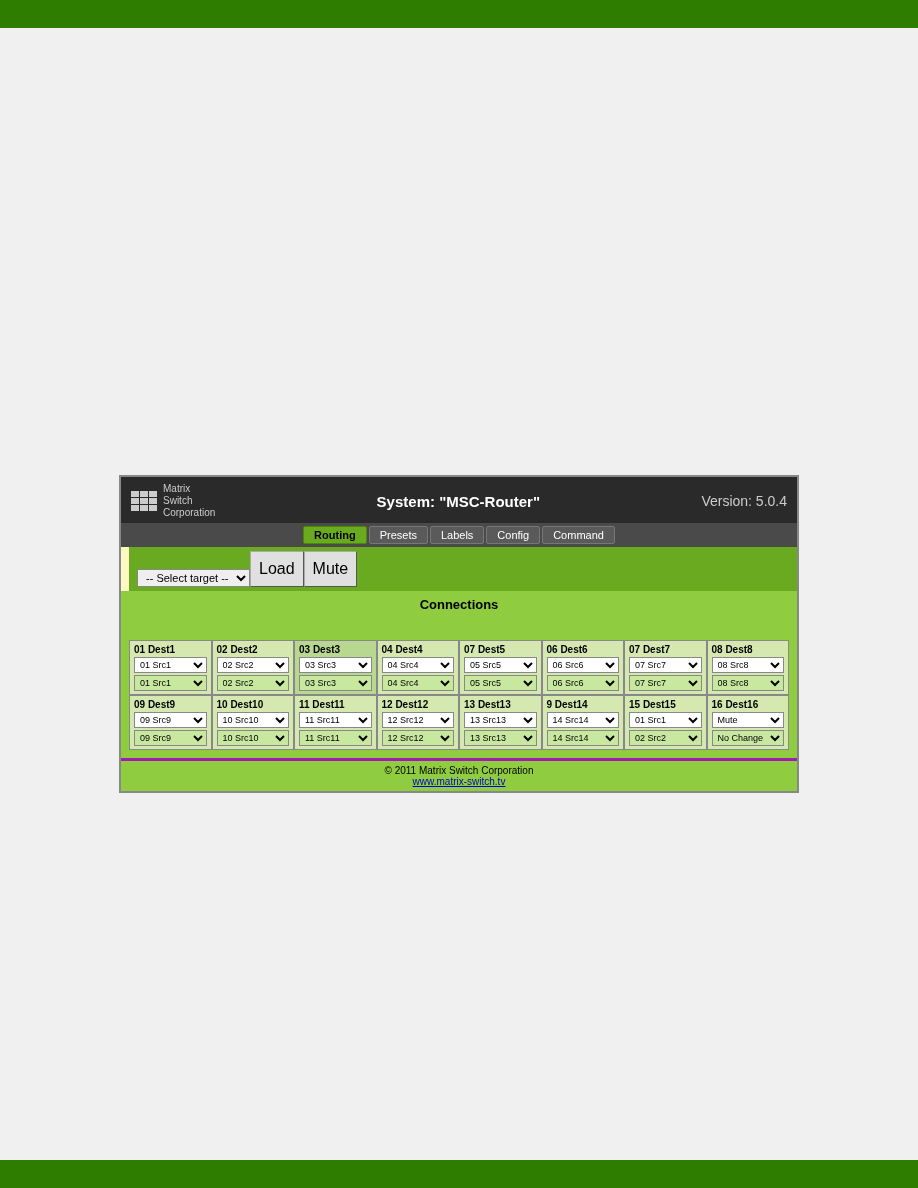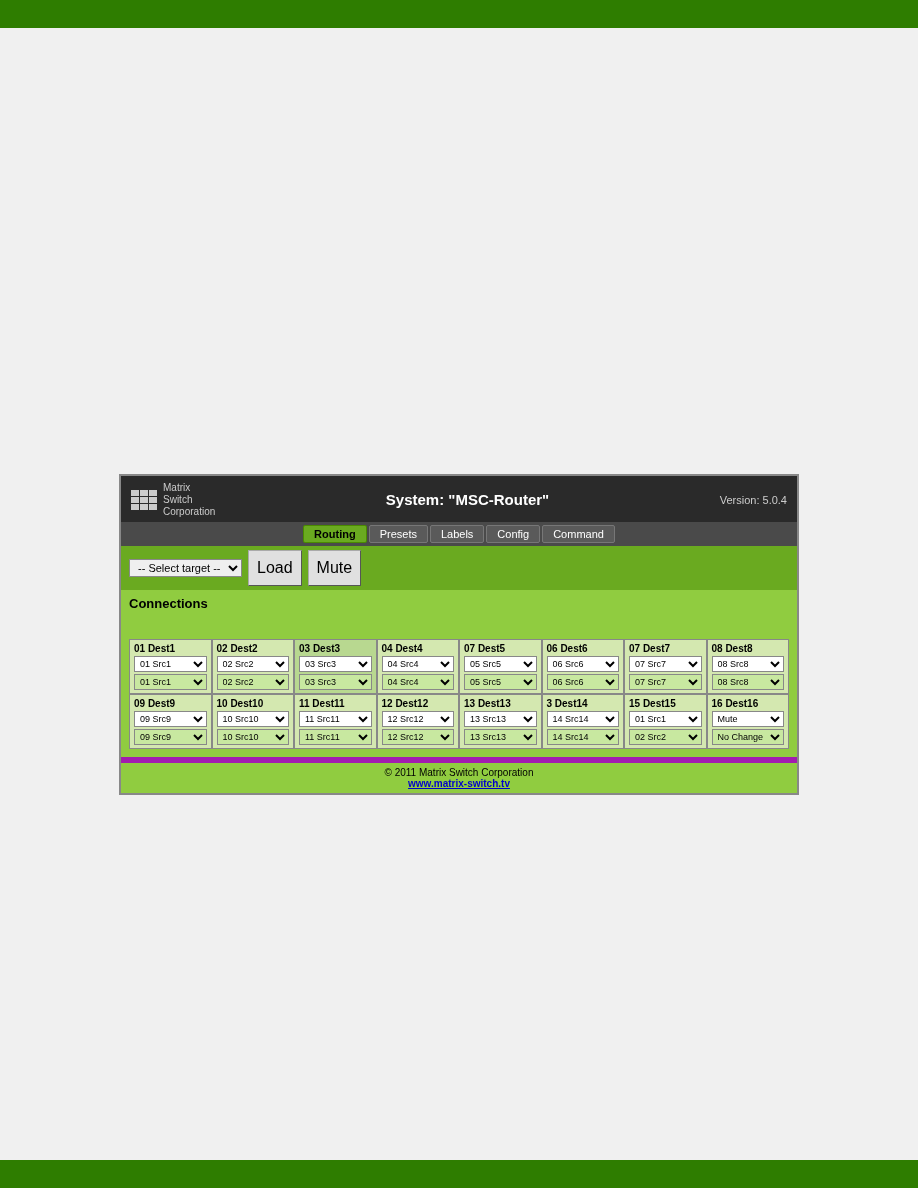--- a/index.html
+++ b/index.html
@@ -119,21 +119,21 @@
     .system-title {
       color: white;
       font-size: 15px;
       font-weight: bold;
       text-align: center;
       flex: 1;
     }
 
     .version-text {
       color: #ccc;
-      font-size: 11px;
+      font-size: 14px;
       text-align: right;
     }
 
     
     .nav-bar {
       background: #4a4a4a;
       padding: 3px 0;
       display: flex;
       justify-content: center;
       gap: 2px;
@@ -157,22 +157,23 @@
 
     .nav-btn:not(.active) {
       background: #5a5a5a;
     }
 
     
     .control-bar {
       background: #6aaa20;
       padding: 4px 8px;
       display: flex;
-      align-items: center;
-      gap: 6px;
+      align-items: flex-end;
+      gap: 0;
+      margin-left: 8px;
     }
 
     .select-target {
       font-size: 11px;
       padding: 1px 4px;
       border: 1px solid #888;
     }
 
     .ctrl-btn {
       padding: 8px 8px;
@@ -182,21 +183,21 @@
       background: #e0e0e0;
     }
 
     
     .connections-panel {
       background: #90cc40;
       padding: 6px 8px 8px 8px;
     }
 
     .connections-title {
-      text-align: left;
+      text-align: center;
       font-weight: bold;
       font-size: 13px;
       color: #000;
       margin-bottom: 6px;
     }
 
     .connections-grid {
       display: grid;
       grid-template-columns: repeat(8, 1fr);
       gap: 0;
@@ -233,28 +234,27 @@
       border: 1px solid #888;
       background: #c8e8a0;
     }
 
     
     .panel-footer {
       background: #90cc40;
       padding: 4px;
       text-align: center;
       font-size: 10px;
-      border-top: 6px solid #a21caf;
+      border-top: 3px solid #a21caf;
     }
 
     .footer-link {
       color: #0000cc;
       text-decoration: underline;
       cursor: pointer;
-      font-weight: bold;
     }
   </style>
 </head>
 <body>
 
 <div class="top-bar"></div>
 
 <div class="bottom-bar"></div>
 <div class="bottom-bar-line"></div>
 
@@ -382,21 +382,21 @@
           <select class="dest-select-green"><option>12 Src12</option></select>
         </div>
 
         <div class="dest-cell">
           <div class="dest-label">13 Dest13</div>
           <select class="dest-select"><option>13 Src13</option></select>
           <select class="dest-select-green"><option>13 Src13</option></select>
         </div>
 
         <div class="dest-cell">
-          <div class="dest-label">3 Dest14</div>
+          <div class="dest-label">9 Dest14</div>
           <select class="dest-select"><option>14 Src14</option></select>
           <select class="dest-select-green"><option>14 Src14</option></select>
         </div>
 
         <div class="dest-cell">
           <div class="dest-label">15 Dest15</div>
           <select class="dest-select"><option>01 Src1</option></select>
           <select class="dest-select-green"><option>02 Src2</option></select>
         </div>
 

